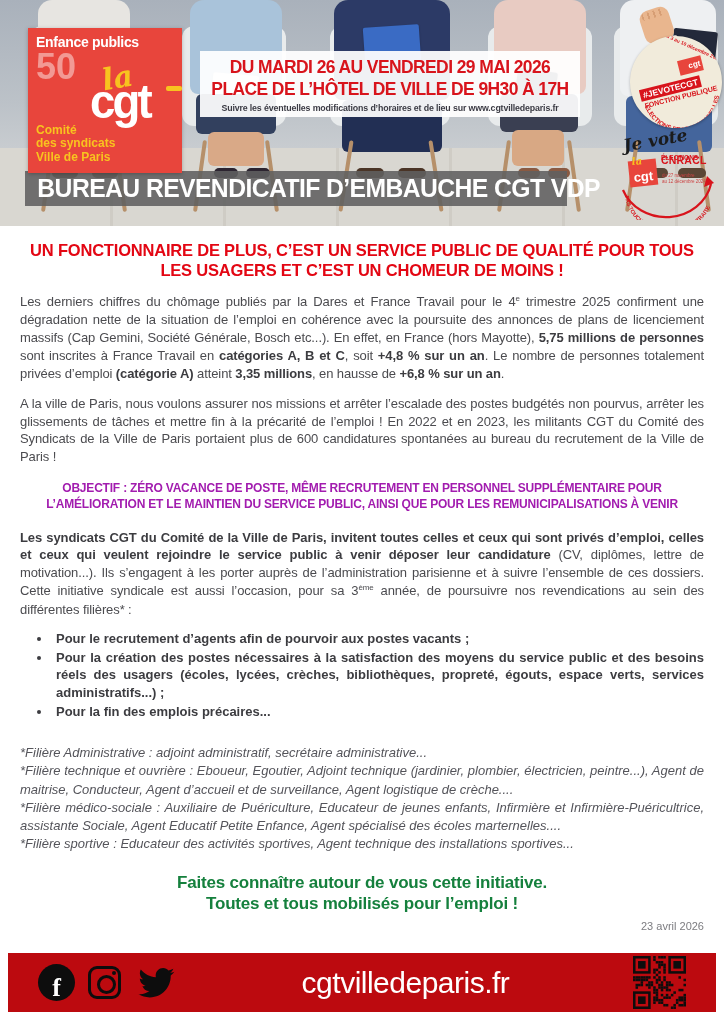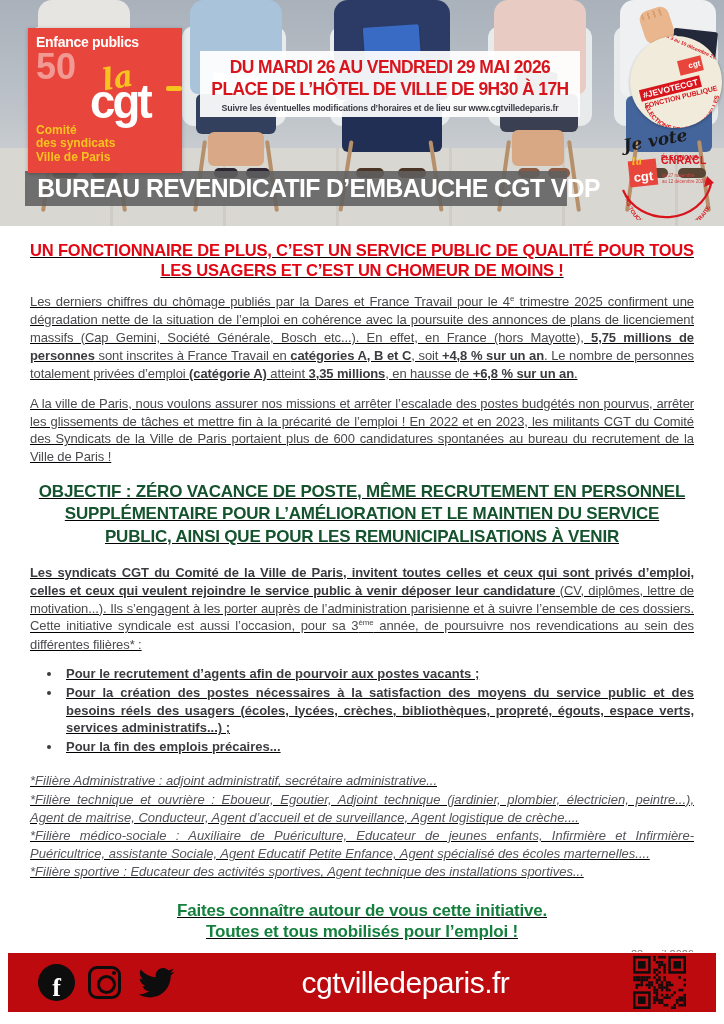--- a/index.html
+++ b/index.html
@@ -75,34 +75,34 @@
   .vote-arc text{fill:#d8141c;font-weight:bold;font-family:"Liberation Sans",sans-serif;}
   .vote-arc path.arrow{stroke:#d8141c;stroke-width:2.2;fill:none;}
 
   
   .banner{position:absolute;left:25px;top:171px;width:542px;height:35px;background:rgba(96,96,96,.88);
         z-index:2;display:flex;align-items:center;}
   .banner-text{color:#fff;font-weight:bold;font-size:26px;letter-spacing:-.6px;white-space:nowrap;
         padding-left:13px;transform:scaleX(.95);transform-origin:left;}
 
   
-  .content{position:absolute;top:226px;left:0;right:0;bottom:72px;padding:0 30px;box-sizing:border-box;
-        overflow:hidden;text-decoration:underline;}
+  .content{position:absolute;top:226px;left:0;right:0;bottom:72px;padding:0 20px;box-sizing:border-box;
+        overflow:hidden;}
   .headline{margin:15px 0 0;color:#e30613;font-weight:bold;font-size:16.5px;line-height:1.2;text-align:center;
         letter-spacing:-.2px;}
   .para{margin:12px 0 0;color:#4b4b4f;font-size:13px;line-height:1.38;text-align:justify;letter-spacing:-.1px;}
   .para b{color:#3c3c40;}
   .para .lead{font-weight:bold;color:#3c3c40;}
   sup{font-size:8px;}
-  .objectif{margin:15px 4px 16px;color:#14532d;font-weight:bold;font-size:17px;line-height:1.3;text-align:center;
+  .objectif{margin:15px 4px 16px;color:#a21caf;font-weight:bold;font-size:12px;line-height:1.3;text-align:center;
         letter-spacing:-.2px;}
   ul.demands{margin:11px 0 0;padding-left:32px;}
   ul.demands li{color:#3c3c40;font-weight:bold;font-size:13px;line-height:1.38;margin:1px 0;text-align:justify;
         padding-left:4px;}
-  .filieres{margin-top:16px;color:#54545a;font-style:italic;font-size:13px;line-height:1.4;text-align:justify;}
+  .filieres{margin-top:23px;color:#54545a;font-style:italic;font-size:13px;line-height:1.4;text-align:justify;}
   .filieres p{margin:0;}
   .cta{margin-top:20px;color:#15803d;font-weight:bold;font-size:17px;line-height:1.22;text-align:center;
         letter-spacing:-.2px;}
   .pubdate{margin-top:5px;text-align:right;color:#7c7c80;font-size:11px;}
 
   
   .footer{position:absolute;left:8px;right:8px;top:953px;height:59px;background:#bc0a0f;
         display:flex;align-items:center;padding:0 30px;box-sizing:border-box;}
   .social{display:flex;align-items:center;gap:13px;}
   .fb{width:37px;height:37px;border-radius:50%;background:#0d0d0d;color:#fff;font-weight:bold;font-size:26px;

